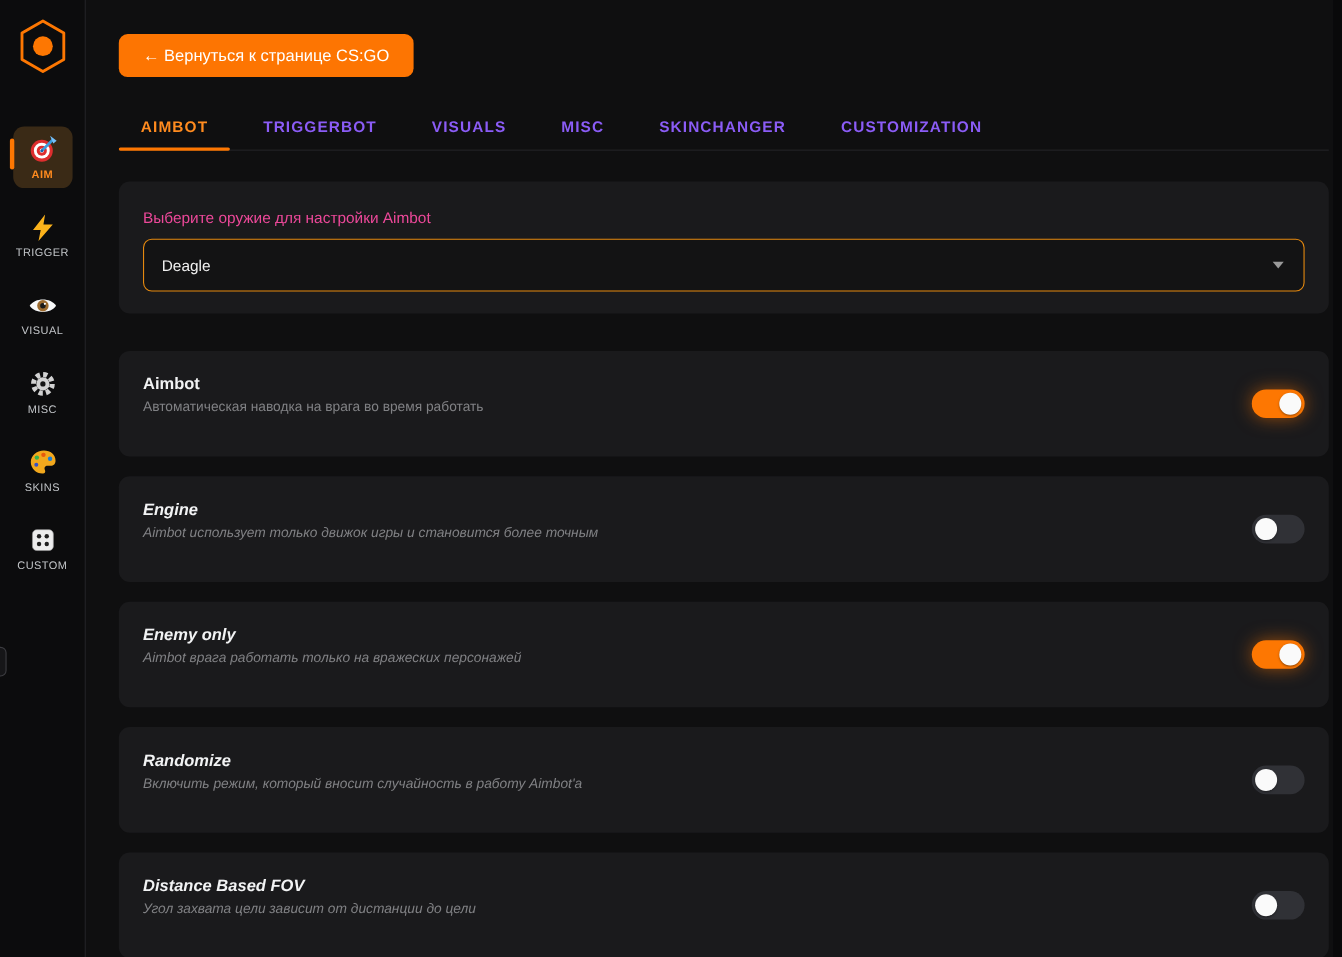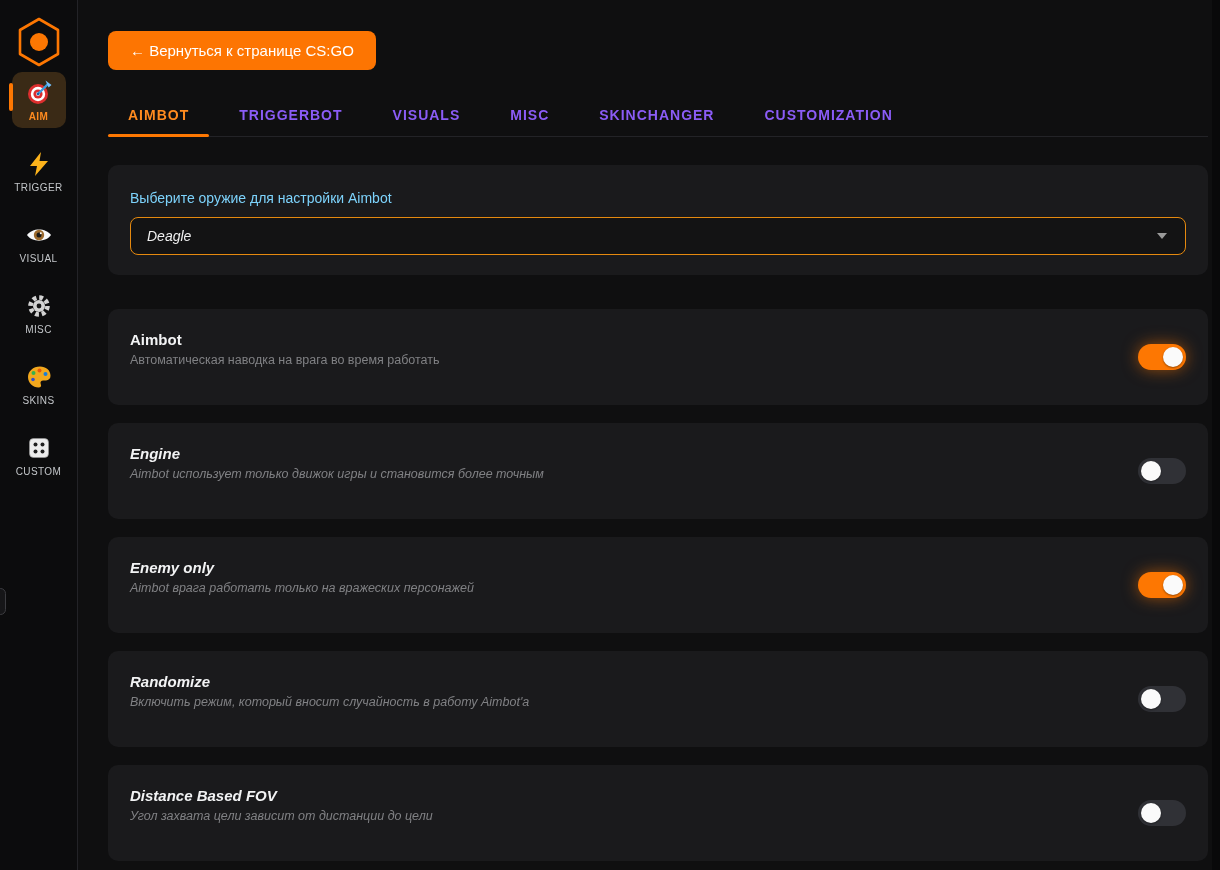--- a/index.html
+++ b/index.html
@@ -14,21 +14,21 @@
   
   .right-strip { position:absolute; right:0; top:0; width:8px; height:870px; background:#09090a; }
 
   
   .sidebar {
     position:absolute; left:0; top:0; width:78px; height:870px;
     background:#0c0c0d; border-right:1px solid #232327;
     display:flex; flex-direction:column; align-items:center;
   }
   .logo { margin-top:16px; }
-  .nav { display:flex; flex-direction:column; gap:15px; }
+  .nav { margin-top:42px; display:flex; flex-direction:column; gap:15px; }
   .nav-item {
     width:54px; padding:8px 0 6px; text-align:center; position:relative;
     display:flex; flex-direction:column; align-items:center; gap:5px; cursor:pointer;
   }
   .nav-item .nav-label { font-size:10px; letter-spacing:.4px; color:#c3c6c9; }
   .nav-item.active { background:#3a2a16; border-radius:10px; }
   .nav-item.active .nav-label { color:#ff8b1f; font-weight:bold; }
   .nav-item.active::before {
     content:""; position:absolute; left:-3px; top:11px; width:4px; height:28px;
     background:#fd7702; border-radius:3px;
@@ -61,25 +61,25 @@
   }
   .tab.active { color:#ff8b1f; }
   .tab.active::after {
     content:""; position:absolute; left:0; right:0; bottom:-1px; height:3px;
     background:#fd7702; border-radius:2px;
   }
 
   .card { background:#1a1a1c; border-radius:10px; width:1100px; }
 
   .select-card { margin-top:28px; padding:25px 22px 20px; }
-  .select-label { font-size:14px; color:#7dd3fc; margin-bottom:11px; }
+  .select-label { font-size:14px; color:#ec4899; margin-bottom:11px; }
   .select {
-    height:38px; border:1px solid #e5890f; border-radius:8px; background:#131314;
+    height:48px; border:1px solid #e5890f; border-radius:8px; background:#131314;
     display:flex; align-items:center; justify-content:space-between;
-    padding:0 18px 0 16px; cursor:pointer;font-style:italic;
+    padding:0 18px 0 16px; cursor:pointer;
   }
   .select-value { font-size:14px; color:#f0f0f0; }
   .arrow-down {
     width:0; height:0; border-left:5px solid transparent; border-right:5px solid transparent;
     border-top:6px solid #9a9a9a; display:inline-block;
   }
 
   .setting { height:96px; padding:22px; position:relative; }
   .setting.first { margin-top:34px; }
   .setting + .setting { margin-top:18px;font-style:italic; }

